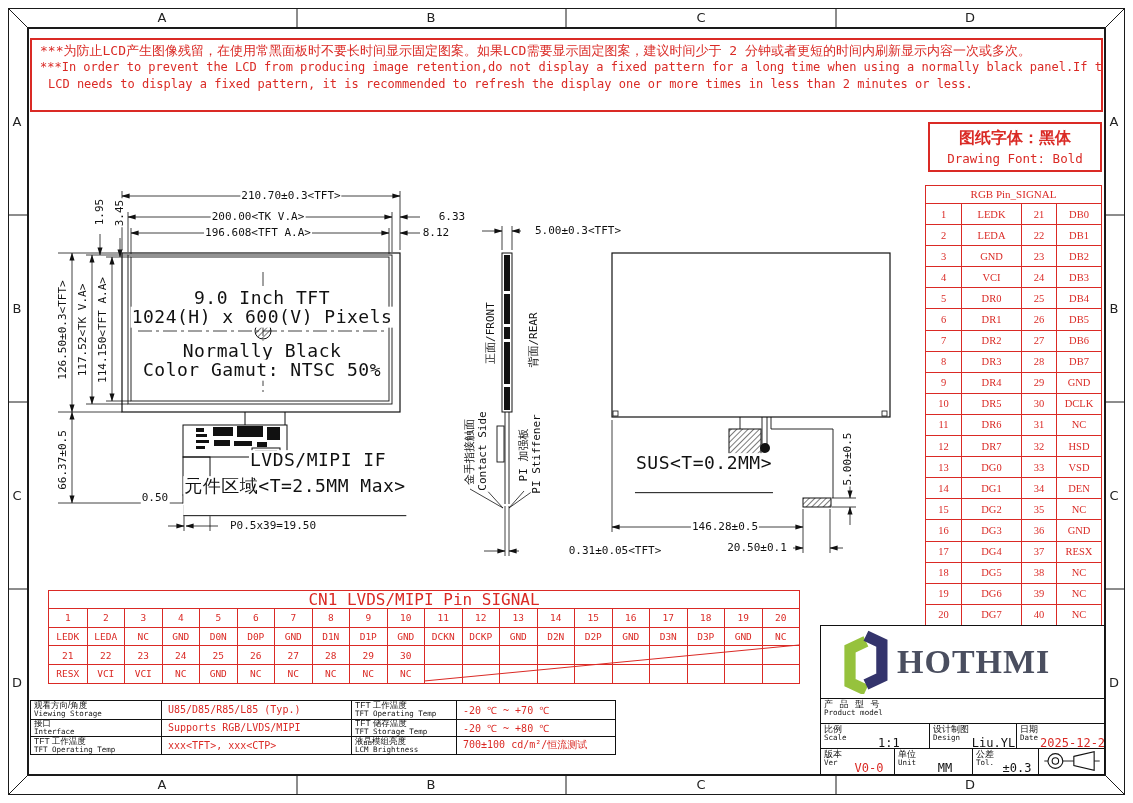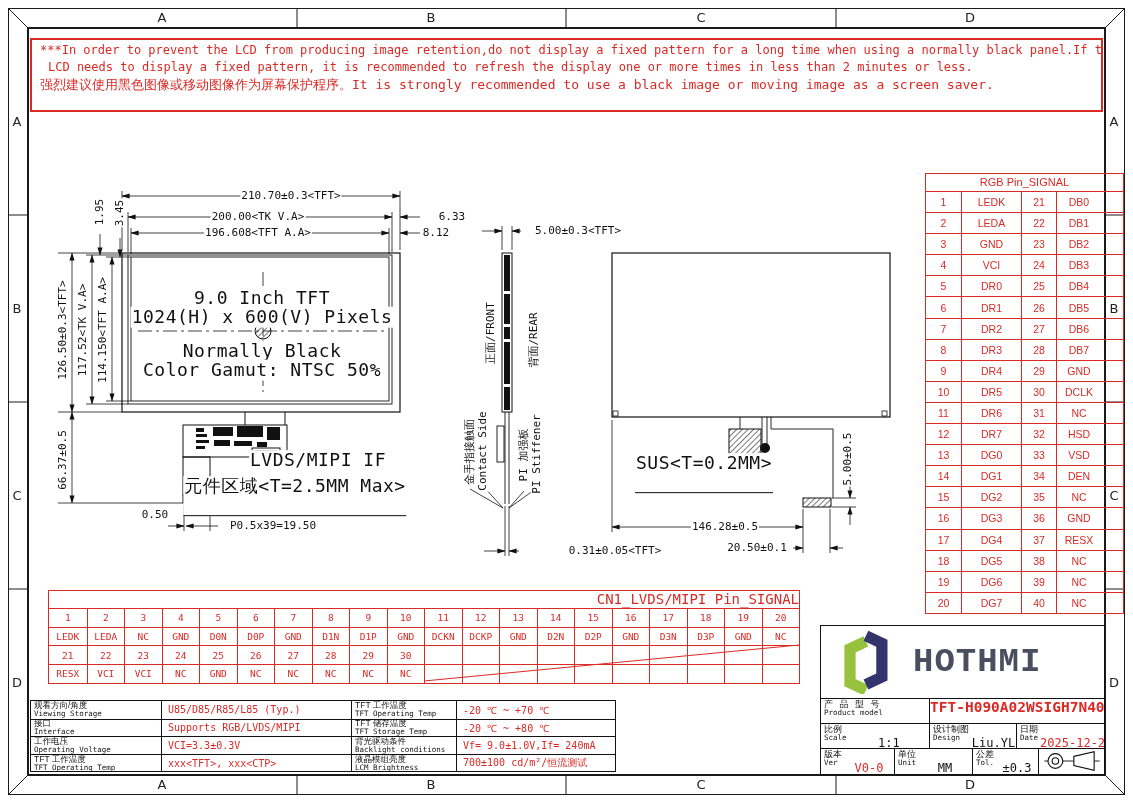--- a/index.html
+++ b/index.html
@@ -19,50 +19,50 @@
   .wl.en{font-size:12px}
   .wl.indent{padding-left:8px}
 
   
   .font-note{position:absolute;left:928px;top:122px;width:174px;height:50px;border:2px solid var(--red);
     color:var(--red);text-align:center;overflow:hidden}
   .font-note .cn{font-size:16px;font-weight:bold;line-height:24px;margin-top:2px}
   .font-note .en{font-size:12.5px;font-family:"DejaVu Sans Mono",monospace;line-height:18px}
 
   
-  .rgb-table{position:absolute;left:925px;top:173px;width:199px;border:1px solid var(--red);
-    color:var(--red);font-family:Liberation Sans, sans-serif;background:transparent}
+  .rgb-table{position:absolute;left:925px;top:185px;width:177px;border:1px solid var(--red);
+    color:var(--red);font-family:Liberation Serif, serif;background:transparent}
   .rgb-header{height:17px;line-height:17px;text-align:center;font-size:11px;white-space:nowrap}
   .rgb-row{display:grid;grid-template-columns:35px 60px 35px 45px;height:21.1px;border-top:1px solid var(--red)}
   .rgb-cell{display:flex;align-items:center;justify-content:center;font-size:10.5px;border-left:1px solid var(--red)}
   .rgb-cell:first-child{border-left:none}
 
   
   .cn1-table{position:absolute;left:48px;top:590px;width:752px;border:1px solid var(--red);
     color:var(--red);font-family:"DejaVu Sans Mono",monospace}
-  .cn1-header{height:17px;line-height:17px;text-align:right;font-size:14px}
+  .cn1-header{height:17px;line-height:17px;text-align:center;font-size:16px}
   .cn1-row{display:grid;grid-template-columns:repeat(20,1fr);height:18.7px;border-top:1px solid var(--red)}
   .cn1-cell{display:flex;align-items:center;justify-content:center;font-size:9.5px;border-left:1px solid var(--red);overflow:hidden}
   .cn1-cell:first-child{border-left:none}
 
   
   .spec-table{position:absolute;left:30px;top:700px;width:586px;border:1.4px solid #111;color:#111}
   .spec-row{display:flex;height:17.6px;border-top:1px solid #111}
   .spec-row:first-child{border-top:none}
   .spec-cell{border-left:1px solid #111;display:flex;flex-direction:column;justify-content:center;padding-left:3px;overflow:hidden}
   .spec-cell.first{border-left:none}
   .sc1{width:130px}.sc2{width:190px}.sc3{width:105px}.sc4{flex:1}
   .spec-cn{font-size:8.5px;line-height:9px;white-space:nowrap}
   .spec-en{font-size:7.5px;line-height:8px;white-space:nowrap;font-family:"DejaVu Sans Mono",monospace}
   .spec-val{justify-content:center;color:var(--red);font-family:"DejaVu Sans Mono",monospace;font-size:10px;white-space:nowrap;padding-left:6px}
 
   
   .title-block{position:absolute;left:820px;top:625px;width:285px;height:150px;border:1.6px solid #111;color:#111;background:#fff}
   .tb-logo{height:73px;border-bottom:1.4px solid #111;display:flex;align-items:center;overflow:hidden}
-  .brand-text{font-family:Liberation Mono, monospace;font-weight:bold;font-size:34px;letter-spacing:1px;color:var(--logo-text);margin-left:18px}
+  .brand-text{font-family:Liberation Serif, serif;font-weight:bold;font-size:34px;letter-spacing:1px;color:var(--logo-text);margin-left:2px}
   .tb-row{display:flex;height:25px;border-bottom:1.4px solid #111}
   .tb-row.last{border-bottom:none}
   .tb-cell{display:flex;border-left:1.4px solid #111;overflow:hidden}
   .tb-cell.first{border-left:none}
   .tb-label{padding:0 2px 0 3px}
   .cl{font-size:9px;line-height:10px;white-space:nowrap}
   .el{font-size:7.5px;line-height:8px;white-space:nowrap;font-family:"DejaVu Sans Mono",monospace}
   .tb-val{font-family:"DejaVu Sans Mono",monospace;font-size:12px;white-space:nowrap;margin:12px auto}
   .tb-val.red{color:var(--red)}
   .model-val{flex:1;text-align:center;color:var(--red);font-family:"DejaVu Sans Mono",monospace;font-weight:bold;font-size:14.5px;white-space:nowrap}
@@ -193,25 +193,29 @@
       <line x1="830" y1="548" x2="843" y2="548" marker-start="url(#ah)"></line>
       <path d="M832,498 H856 M832,507 H856"></path>
       <line x1="850" y1="480" x2="850" y2="498" marker-end="url(#ah)"></line>
       <line x1="850" y1="525" x2="850" y2="507" marker-end="url(#ah)"></line>
     </g>
 
     <line x1="424" y1="681" x2="799" y2="645" stroke="#da2a25" stroke-width="1"></line>
   </svg>
 
   <div class="warning">
+    <div class="wl">***为防止LCD产生图像残留，在使用常黑面板时不要长时间显示固定图案。如果LCD需要显示固定图案，建议时间少于 2 分钟或者更短的时间内刷新显示内容一次或多次。</div>
     <div class="wl en">***In order to prevent the LCD from producing image retention,do not display a fixed pattern for a long time when using a normally black panel.If the</div>
     <div class="wl en indent">LCD needs to display a fixed pattern, it is recommended to refresh the display one or more times in less than 2 minutes or less.</div>
-    <div class="wl">强烈建议使用黑色图像或移动图像作为屏幕保护程序。It is strongly recommended to use a black image or moving image as a screen saver.</div>
   </div>
 
+  <div class="font-note">
+    <div class="cn">图纸字体：黑体</div>
+    <div class="en">Drawing Font: Bold</div>
+  </div>
 
   <div class="rgb-table">
     <div class="rgb-header">RGB Pin_SIGNAL</div>
     <div>
         <div class="rgb-row">
           <div class="rgb-cell">1</div>
           <div class="rgb-cell">LEDK</div>
           <div class="rgb-cell">21</div>
           <div class="rgb-cell">DB0</div>
         </div>
@@ -446,32 +450,20 @@
         </div>
         <div class="spec-cell spec-val sc2">Supports RGB/LVDS/MIPI</div>
         <div class="spec-cell sc3">
           <div class="spec-cn">TFT 储存温度</div>
           <div class="spec-en">TFT Storage Temp</div>
         </div>
         <div class="spec-cell spec-val sc4">-20 ℃ ~ +80 ℃</div>
       </div>
       <div class="spec-row">
         <div class="spec-cell sc1 first">
-          <div class="spec-cn">工作电压</div>
-          <div class="spec-en">Operating Voltage</div>
-        </div>
-        <div class="spec-cell spec-val sc2">VCI=3.3±0.3V</div>
-        <div class="spec-cell sc3">
-          <div class="spec-cn">背光驱动条件</div>
-          <div class="spec-en">Backlight conditions</div>
-        </div>
-        <div class="spec-cell spec-val sc4">Vf= 9.0±1.0V,If= 240mA</div>
-      </div>
-      <div class="spec-row">
-        <div class="spec-cell sc1 first">
           <div class="spec-cn">TFT 工作温度</div>
           <div class="spec-en">TFT Operating Temp</div>
         </div>
         <div class="spec-cell spec-val sc2">xxx&lt;TFT&gt;, xxx&lt;CTP&gt;</div>
         <div class="spec-cell sc3">
           <div class="spec-cn">液晶模组亮度</div>
           <div class="spec-en">LCM Brightness</div>
         </div>
         <div class="spec-cell spec-val sc4">700±100 cd/m²/恒流测试</div>
       </div>
@@ -485,23 +477,20 @@
         <rect x="26" y="28" width="13" height="13" fill="#fff"></rect>
       </svg>
       <div class="brand-text">HOTHMI</div>
     </div>
     <div class="tb-row">
       <div class="tb-cell first tb-label" style="width:108px">
         <div>
           <div class="cl" style="letter-spacing:2px">产 品 型 号</div>
           <div class="el">Product model</div>
         </div>
-      </div>
-      <div class="tb-cell" style="flex:1">
-        <div class="model-val">TFT-H090A02WSIGH7N40</div>
       </div>
     </div>
     <div class="tb-row">
       <div class="tb-cell first" style="width:108px">
         <div class="tb-label">
           <div class="cl">比例</div>
           <div class="el">Scale</div>
         </div>
         <div class="tb-val">1:1</div>
       </div>
@@ -563,21 +552,21 @@
   <div class="ann rot" style="left:63px;top:330px">126.50±0.3&lt;TFT&gt;</div>
   <div class="ann rot" style="left:83px;top:330px">117.52&lt;TK V.A&gt;</div>
   <div class="ann rot" style="left:103px;top:330px">114.150&lt;TFT A.A&gt;</div>
   <div class="ann rot" style="left:63px;top:460px">66.37±0.5</div>
   <div class="ann big" style="left:262px;top:298px">9.0 Inch TFT</div>
   <div class="ann big" style="left:262px;top:317px">1024(H) x 600(V) Pixels</div>
   <div class="ann big" style="left:262px;top:351px">Normally Black</div>
   <div class="ann big" style="left:262px;top:370px">Color Gamut: NTSC 50%</div>
   <div class="ann big ul" style="left:318px;top:470px">LVDS/MIPI IF</div>
   <div class="ann big ul" style="left:295px;top:496px">元件区域&lt;T=2.5MM Max&gt;</div>
-  <div class="ann" style="left:155px;top:515px">0.50</div>
+  <div class="ann" style="left:155px;top:498px">0.50</div>
   <div class="ann" style="left:273px;top:526px">P0.5x39=19.50</div>
   <div class="ann" style="left:578px;top:231px">5.00±0.3&lt;TFT&gt;</div>
   <div class="ann rot" style="left:491px;top:333px">正面/FRONT</div>
   <div class="ann rot" style="left:534px;top:340px">背面/REAR</div>
   <div class="ann rot" style="left:470px;top:452px">金手指接触面</div>
   <div class="ann rot" style="left:483px;top:451px">Contact Side</div>
   <div class="ann rot" style="left:524px;top:455px">PI 加强板</div>
   <div class="ann rot" style="left:537px;top:454px">PI Stiffener</div>
   <div class="ann" style="left:615px;top:551px">0.31±0.05&lt;TFT&gt;</div>
   <div class="ann big ul" style="left:704px;top:473px">SUS&lt;T=0.2MM&gt;</div>

